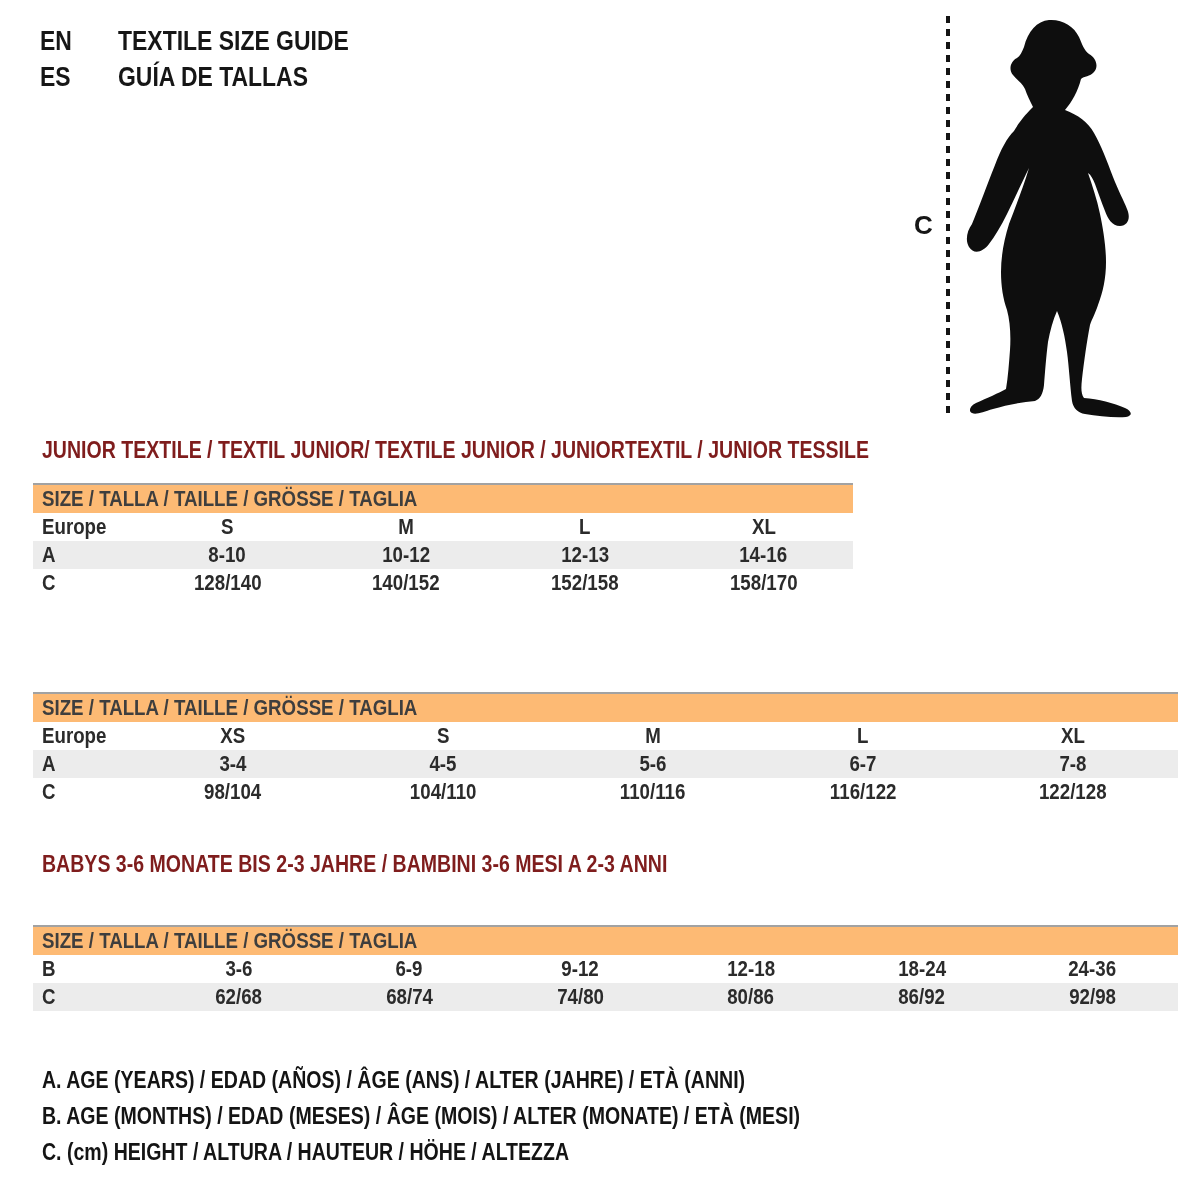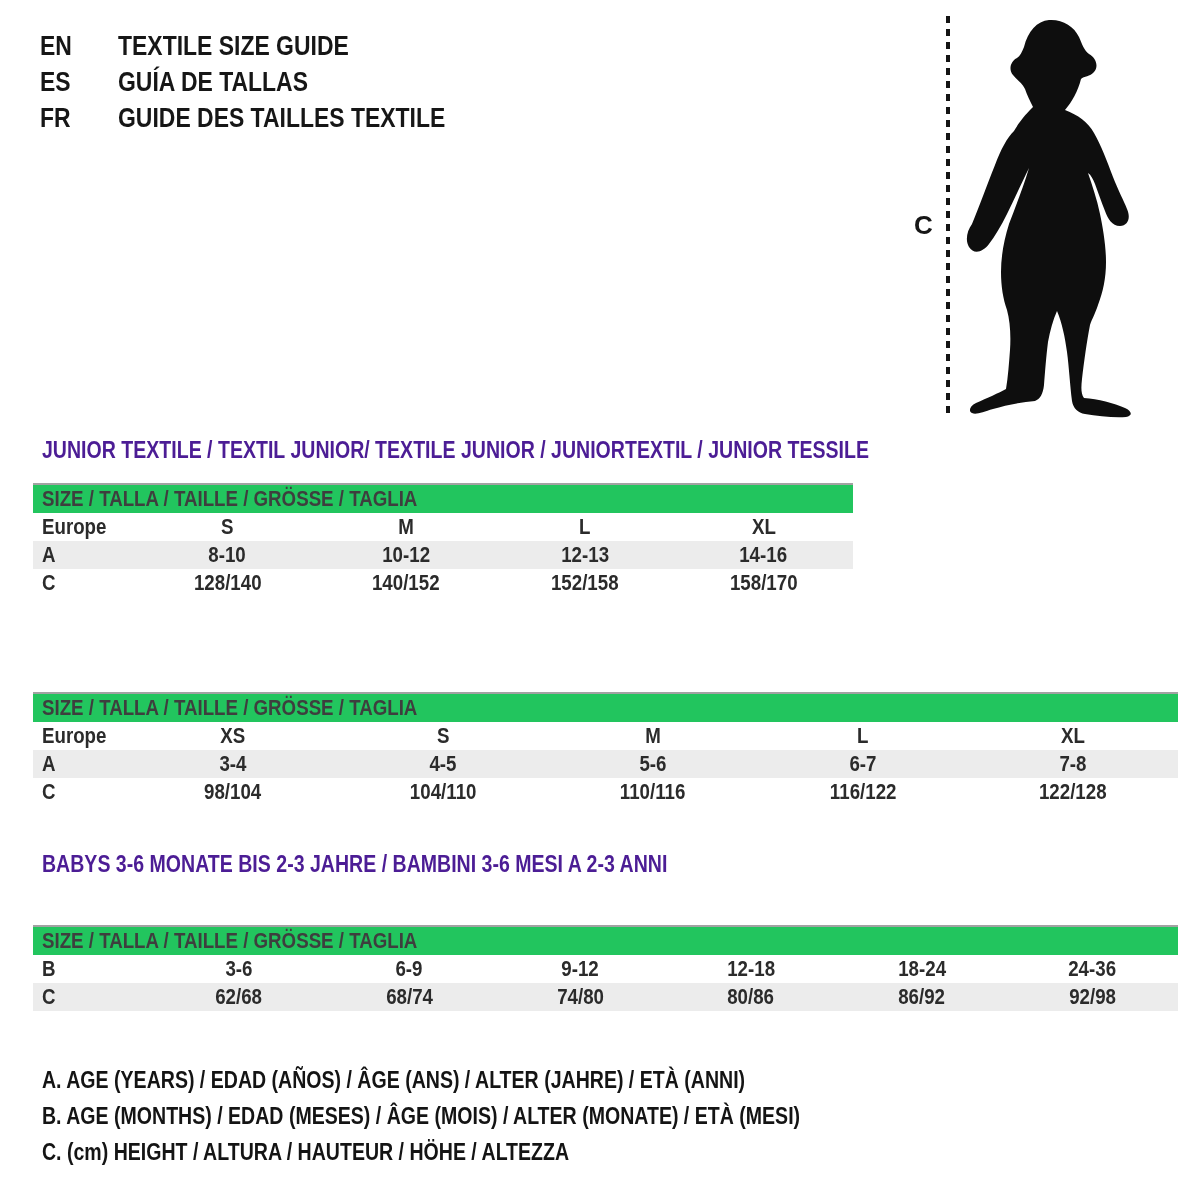--- a/index.html
+++ b/index.html
@@ -6,39 +6,39 @@
   .canvas{
     position:relative;width:1200px;height:1200px;background:#ffffff;overflow:hidden;
     font-family:"Liberation Sans","DejaVu Sans",sans-serif;color:#161616;
   }
   
   .cond{display:inline-block;transform:scaleX(.85);transform-origin:0 50%;white-space:nowrap;}
   .cond-c{display:inline-block;transform:scaleX(.85);transform-origin:50% 50%;white-space:nowrap;}
 
   
   .langs{position:absolute;left:40px;top:26px;font-weight:bold;font-size:27px;}
-  .lang-row{display:flex;height:36px;align-items:flex-end;}
+  .lang-row{display:flex;height:36px;align-items:flex-start;}
   .lang-code{width:78px;flex:0 0 78px;}
 
   
   .silhouette{position:absolute;left:965px;top:18px;width:175px;height:400px;}
   .dash-line{position:absolute;left:946px;top:16px;width:4px;height:400px;
     background:repeating-linear-gradient(180deg,#141414 0 7px,transparent 7px 13px);}
   .c-label{position:absolute;left:914px;top:210px;font-size:26px;font-weight:bold;}
 
   
-  .tbl-title{position:absolute;left:42px;font-size:23px;font-weight:bold;white-space:nowrap;color:#4c1d95;}
+  .tbl-title{position:absolute;left:42px;font-size:23px;font-weight:bold;white-space:nowrap;color:#7f1d1d;}
   .sub{font-size:14px;vertical-align:-5px;}
 
   
   .sizetable{position:absolute;border-collapse:collapse;table-layout:fixed;
     font-weight:bold;font-size:22px;color:#2b2b2b;}
   .sizetable td{height:28px;padding:0;text-align:center;vertical-align:middle;}
   .sizetable td.lbl{text-align:left;padding-left:9px;}
-  .sizetable tr.hdr td{background:#22c55e;border-top:2px solid #a2a2a2;height:28px;
+  .sizetable tr.hdr td{background:#fdba74;border-top:2px solid #a2a2a2;height:28px;
     text-align:left;padding-left:9px;color:#3e3e3e;font-size:22px;}
   .sizetable tr.shade td{background:#ececec;}
   .t1{left:33px;top:483px;width:820px;}
   .t2{left:33px;top:692px;width:1145px;}
   .t3{left:33px;top:925px;width:1145px;}
 
   
   .legend{position:absolute;left:42px;top:1062px;font-size:23px;font-weight:bold;color:#141414;text-decoration:underline;}
   .legend-line{height:36px;line-height:36px;white-space:nowrap;}
 </style>
@@ -48,24 +48,20 @@
 <div class="canvas">
 
   <div class="langs">
     <div class="lang-row">
       <span class="lang-code"><span class="cond">EN</span></span>
       <span class="cond">TEXTILE SIZE GUIDE</span>
     </div>
     <div class="lang-row">
       <span class="lang-code"><span class="cond">ES</span></span>
       <span class="cond">GUÍA DE TALLAS</span>
-    </div>
-    <div class="lang-row">
-      <span class="lang-code"><span class="cond">FR</span></span>
-      <span class="cond">GUIDE DES TAILLES TEXTILE</span>
     </div>
   </div>
 
   <div class="c-label">C</div>
   <div class="dash-line"></div>
   <svg class="silhouette" viewBox="0 0 175 400" aria-hidden="true">
     <path fill="#0e0e0e" d="
       M 84 2
       C 97 1 109 8 114 19 C 117 26 119 32 124 36 C 131 40 134 48 129 54
       C 125 59 119 58 116 61 C 113 73 107 84 100 92 C 113 97 123 104 129 115

